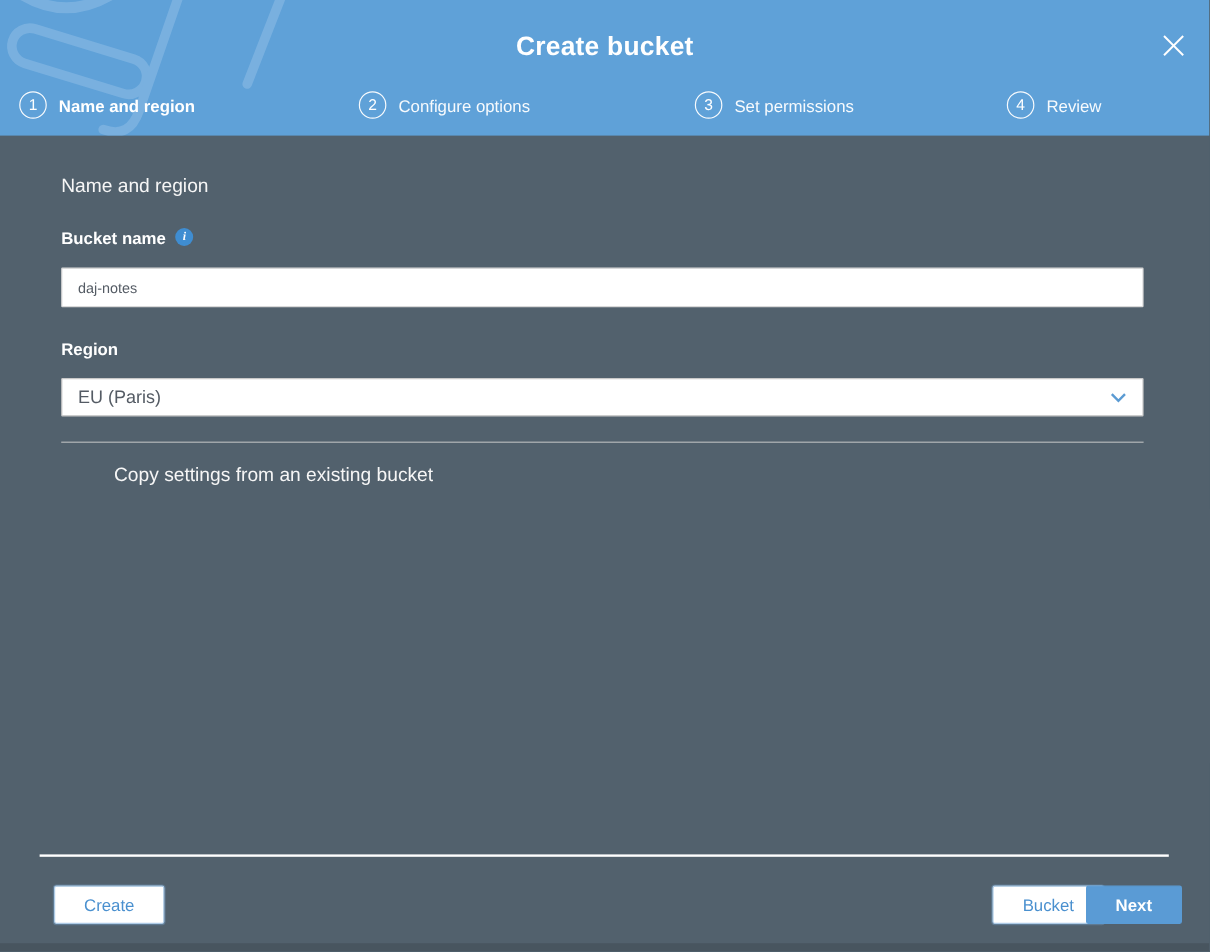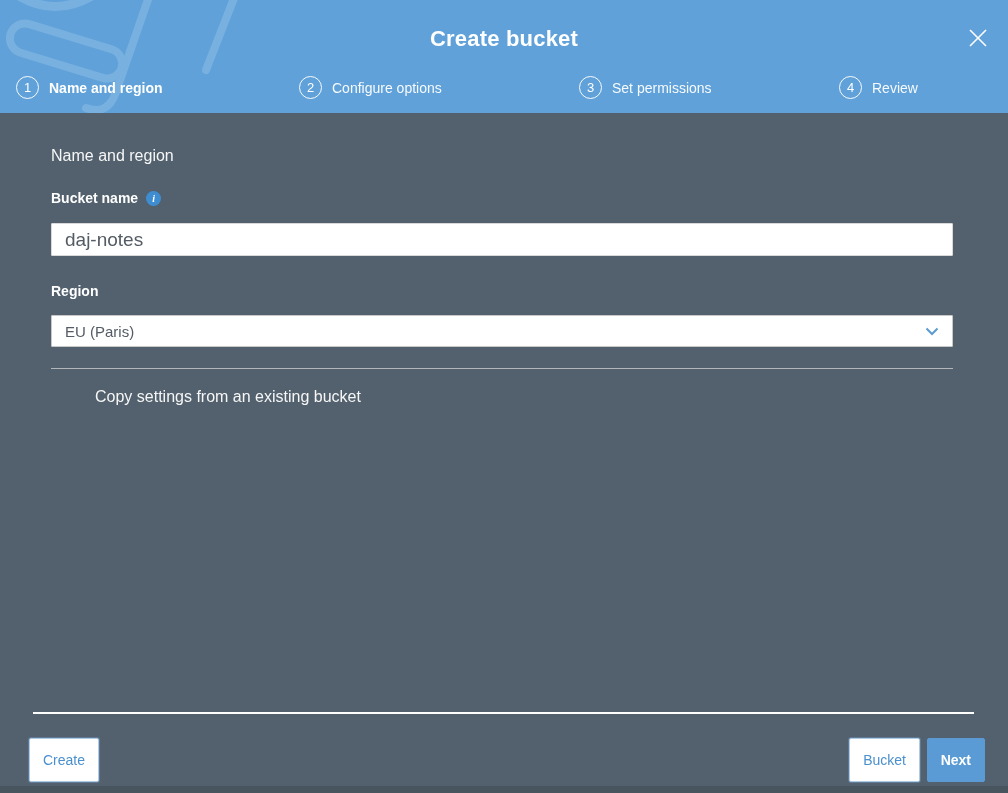--- a/index.html
+++ b/index.html
@@ -27,31 +27,31 @@
   
   .steps{position:absolute;top:65px;left:0;width:1008px;height:48px;}
   .step{position:absolute;top:11px;display:flex;align-items:center;color:#fff;font-size:14px;}
   .step .circle{width:23px;height:23px;border:1.5px solid rgba(255,255,255,.95);border-radius:50%;display:flex;align-items:center;justify-content:center;font-size:13px;margin-right:10px;flex:none;}
   .step .label{font-weight:400;color:rgba(255,255,255,.95);}
   .step.active .label{font-weight:700;color:#fff;}
   .step-1{left:16px;} .step-2{left:299px;} .step-3{left:579px;} .step-4{left:839px;}
 
   
   .section-heading{position:absolute;left:51px;color:#f6f6f6;font-size:16px;font-weight:400;}
-  .field-label{position:absolute;left:51px;color:#fff;font-size:14px;font-weight:700;display:flex;align-items:center;}
+  .field-label{position:absolute;left:51px;color:#fff;font-size:14px;font-weight:700;display:flex;}
   .info-icon{display:inline-flex;align-items:center;justify-content:center;width:15px;height:15px;margin-left:8px;border-radius:50%;background:var(--info-icon-bg);color:#fff;font-size:10px;font-weight:700;font-style:italic;font-family:"Liberation Serif",serif;cursor:pointer;}
-  .text-input{position:absolute;left:51px;width:902px;height:33px;background:#fff;border:1px solid #d9d9d9;border-radius:1px;padding:0 13px;font-size:19px;color:var(--input-text);font-family:"Liberation Sans",sans-serif;outline:none;}
+  .text-input{position:absolute;left:51px;width:902px;height:33px;background:#fff;border:1px solid #d9d9d9;border-radius:1px;padding:0 13px;font-size:12px;color:var(--input-text);font-family:"Liberation Sans",sans-serif;outline:none;}
   .select{position:absolute;left:51px;width:902px;background:#fff;border:1px solid #c8c8c8;border-radius:1px;display:flex;align-items:center;padding:0 13px;font-size:15px;color:var(--input-text);cursor:pointer;}
   .select .chevron{margin-left:auto;display:flex;align-items:center;}
   .placeholder{font-style:italic;color:var(--placeholder-text);}
   .mid-divider{position:absolute;left:51px;top:368px;width:902px;height:1px;background:#c4c6c8;opacity:.85;}
 
   
   .footer-divider{position:absolute;left:33px;top:712px;width:941px;height:2px;background:#fff;}
-  .btn{position:absolute;top:738px;height:44px;display:inline-flex;align-items:center;justify-content:center;font-size:14px;border-radius:2px;cursor:pointer;padding:0 13px;font-family:"Liberation Sans",sans-serif;}
+  .btn{position:absolute;top:738px;height:32px;display:inline-flex;align-items:center;justify-content:center;font-size:14px;border-radius:2px;cursor:pointer;padding:0 24px;font-family:"Liberation Sans",sans-serif;margin-left:16px;}
   .btn-secondary{background:#fff;color:var(--accent-blue);border:1px solid #aecbe6;box-shadow:0 0 0 1px rgba(120,170,215,.35);}
   .btn-primary{background:var(--next-button-bg);color:#fff;border:1px solid var(--next-button-bg);font-weight:700;}
   .create-btn{left:29px;}
   .cancel-btn{right:88px;}
   .next-btn{right:23px;}
   .bottom-strip{position:absolute;left:0;bottom:0;width:1008px;height:7px;background:rgba(0,0,0,.12);}
 </style>
 </head>
 <body>
 

